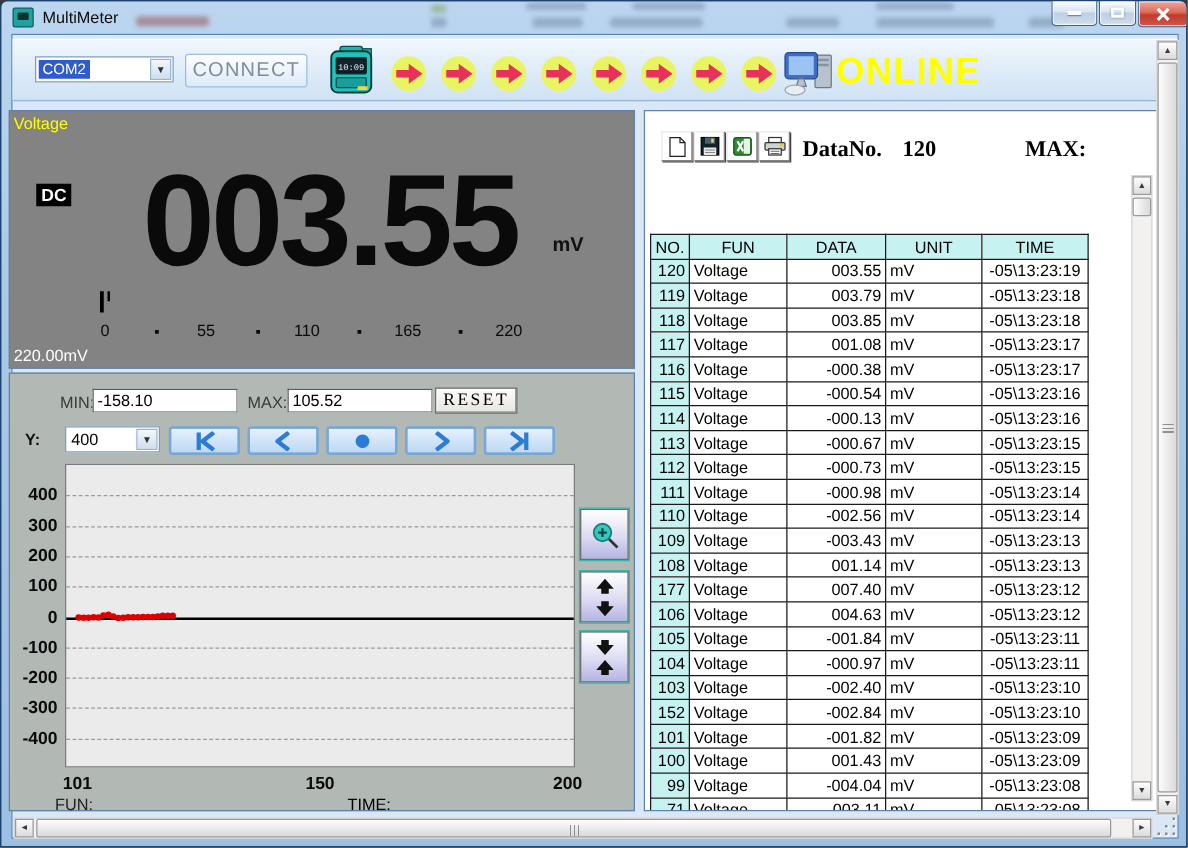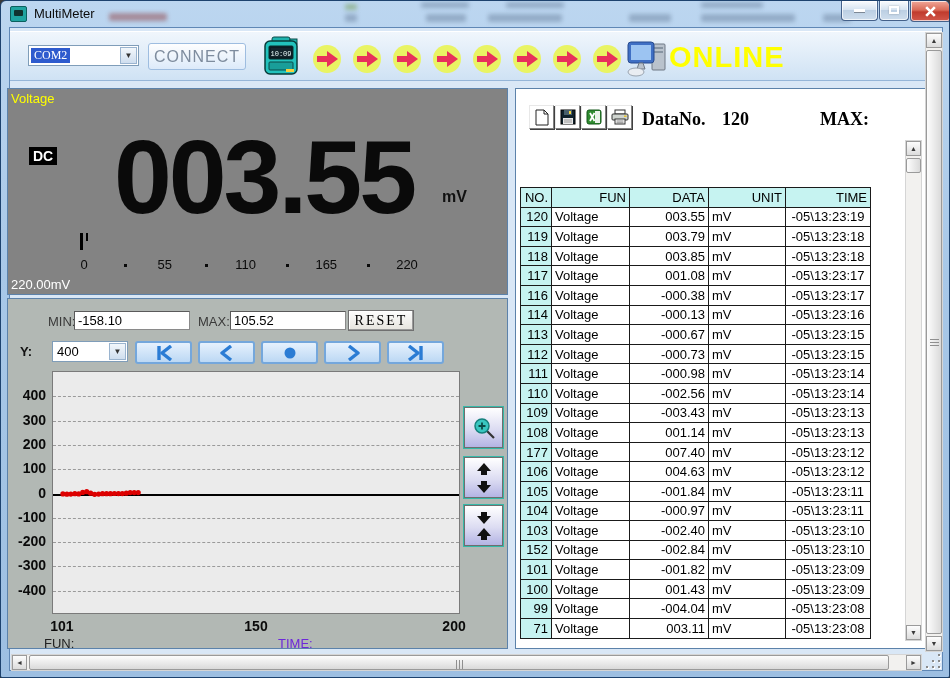--- a/index.html
+++ b/index.html
@@ -17,21 +17,21 @@
   .win-btn{position:absolute;top:0;height:20px;border:1px solid #44618a;border-top:none;
     border-radius:0 0 4px 4px;background:linear-gradient(180deg,#fafcfe 0%,#d7e4f1 45%,#bccfe3 50%,#cfdeed 100%);
     color:#2b3d52;text-align:center;line-height:18px;font-weight:bold;box-shadow:inset 0 0 0 1px rgba(255,255,255,.7);}
   .win-btn.close{background:linear-gradient(180deg,#f0a899 0%,#da6a57 45%,#c03b2d 55%,#d2574a 100%);color:#fff;}
   .glyph-min{display:inline-block;width:11px;height:3px;background:#fff;box-shadow:0 1px 0 rgba(0,0,0,.35);margin-bottom:2px;}
   .glyph-max{display:inline-block;width:10px;height:8px;border:2px solid #fff;box-shadow:0 0 2px rgba(0,0,0,.3);margin-top:4px;}
   
   .client{position:absolute;left:8px;top:26px;width:934px;height:644px;background:#d9e7f6;border:1px solid #5f87b5;}
   .toolbar{position:absolute;left:9px;top:30px;width:932px;height:50px;
     background:linear-gradient(180deg,#f0f6fc,#cfe2f4);border-top:1px solid #fff;border-bottom:1px solid #95b5d8;}
-  .combo{position:absolute;left:27px;top:44px;width:111px;height:21px;background:#fff;border:1px solid #7f9db9;font-family:Liberation Serif, serif;}
+  .combo{position:absolute;left:27px;top:44px;width:111px;height:21px;background:#fff;border:1px solid #7f9db9;}
   .combo .sel{position:absolute;left:2px;top:2px;height:15px;background:#2e5bce;color:#fff;padding:0 3px;font-size:12px;line-height:15px;}
   .combo .drop{position:absolute;right:1px;top:1px;width:17px;height:17px;background:linear-gradient(180deg,#f2f7fb,#cfdeef);border:1px solid #9ab4cf;text-align:center;line-height:15px;font-size:8px;color:#333;}
   .connect-btn{position:absolute;left:147px;top:42px;width:98px;height:27px;border:1px solid #9ebde0;border-radius:3px;
     background:linear-gradient(180deg,#fefefe,#dceafa);color:#7e8c9e;font-size:16px;letter-spacing:1px;text-align:center;line-height:25px;}
   .tool-icon{position:absolute;}
   .arrow-icon{position:absolute;width:28px;height:28px;border-radius:50%;background:#e9f463;top:44px;}
   .online{position:absolute;left:668px;top:40px;font-size:29px;font-weight:bold;color:#ffff00;letter-spacing:1px;}
   
   .voltage-panel{position:absolute;left:6px;top:87px;width:501px;height:207px;background:#838383;border:1px solid #5c82aa;}
   .v-func{position:absolute;left:3px;top:2px;color:#ffff00;}
@@ -61,21 +61,21 @@
   .ytick{position:absolute;width:30px;text-align:right;font-weight:bold;font-size:14px;color:#0a0a0a;}
   .xtick{position:absolute;transform:translateX(-50%);font-weight:bold;font-size:14px;color:#0a0a0a;}
   .side-btn{position:absolute;left:456px;width:39px;height:41px;border:1px solid #6e6e6e;outline:1px solid #35b8a8;
     background:linear-gradient(180deg,#ffffff 0%,#dcdcf2 55%,#b4b4e4 100%);display:flex;align-items:center;justify-content:center;}
   
   .right-panel{position:absolute;left:514px;top:87px;width:417px;height:561px;background:#fff;border:1px solid #5c82aa;}
   .file-btn{position:absolute;top:16px;width:25px;height:24px;background:#fff;border:1px solid #808080;border-top-color:#e8e8e8;border-left-color:#e8e8e8;box-shadow:1px 1px 0 #404040;display:flex;align-items:center;justify-content:center;}
   .hdr-bold{position:absolute;top:20px;font-family:"Liberation Serif",serif;font-weight:bold;font-size:18px;color:#000;}
   table.data{position:absolute;left:2px;top:49px;border-collapse:collapse;table-layout:fixed;}
   table.data th,table.data td{border:1px solid #1a1a1a;font-weight:normal;font-size:13px;height:19.6px;padding:0 3px;overflow:hidden;white-space:nowrap;}
-  table.data th{background:#c6f3f1;text-align:right;}
+  table.data th{background:#c6f3f1;text-align:center;}
   td.c-no{background:#c6f3f1;text-align:right;}
   td.c-data{text-align:right;padding-right:6px;}
   td.c-time{font-size:12.5px;padding:0 2px;text-align:center;}
   .tbl-wrap{position:absolute;left:0;top:0;width:390px;height:510px;overflow:hidden;}
   
   .sb-track-v{position:absolute;background:#f2f1ef;border:1px solid #d5d5d5;}
   .sb-btn{position:absolute;background:linear-gradient(180deg,#fdfdfd,#dcdcdc);border:1px solid #9a9a9a;color:#3a3a3a;text-align:center;}
   .sb-thumb{position:absolute;background:linear-gradient(90deg,#fdfdfd,#dadada);border:1px solid #9a9a9a;border-radius:2px;}
   .sb-thumb-h{background:linear-gradient(180deg,#fdfdfd,#dadada);}
   .grip-v{position:absolute;left:3px;width:9px;height:8px;background:repeating-linear-gradient(180deg,#8f8f8f 0 1px,transparent 1px 3px);}
@@ -273,21 +273,21 @@
           <circle cx="85.2" cy="120.6" r="2.6" fill="#dd0000"></circle>
         </svg>
       </div>
     <div>
         <div class="xtick" style="left: 53.9029px; top: 319px;">101</div>
         <div class="xtick" style="left: 248px; top: 319px;">150</div>
         <div class="xtick" style="left: 446.058px; top: 319px;">200</div>
       </div>
 
     <div class="t-label" style="left:36px;top:337px;color:#222;">FUN:</div>
-    <div class="t-label" style="left:270px;top:337px;color:#6d28d9;">TIME:</div>
+    <div class="t-label" style="left:270px;top:337px;color:#000000;">TIME:</div>
 
     <div class="side-btn" style="top:108px;">
       <svg width="26" height="26" viewBox="0 0 26 26">
         <line x1="16" y1="16" x2="23" y2="23" stroke="#333" stroke-width="2.2"></line>
         <circle cx="11" cy="11" r="7" fill="#39c6c0" stroke="#15807c" stroke-width="1.5"></circle>
         <path d="M11 7.5 V14.5 M7.5 11 H14.5" stroke="#0b4a48" stroke-width="1.8"></path>
       </svg>
     </div>
     <div class="side-btn" style="top:158px;">
       <svg width="22" height="30" viewBox="0 0 22 30">
@@ -388,20 +388,27 @@
               <td class="c-time">-05\13:23:17</td>
             </tr>
             <tr>
               <td class="c-no">116</td>
               <td class="c-fun">Voltage</td>
               <td class="c-data">-000.38</td>
               <td class="c-unit">mV</td>
               <td class="c-time">-05\13:23:17</td>
             </tr>
             <tr>
+              <td class="c-no">115</td>
+              <td class="c-fun">Voltage</td>
+              <td class="c-data">-000.54</td>
+              <td class="c-unit">mV</td>
+              <td class="c-time">-05\13:23:16</td>
+            </tr>
+            <tr>
               <td class="c-no">114</td>
               <td class="c-fun">Voltage</td>
               <td class="c-data">-000.13</td>
               <td class="c-unit">mV</td>
               <td class="c-time">-05\13:23:16</td>
             </tr>
             <tr>
               <td class="c-no">113</td>
               <td class="c-fun">Voltage</td>
               <td class="c-data">-000.67</td>

